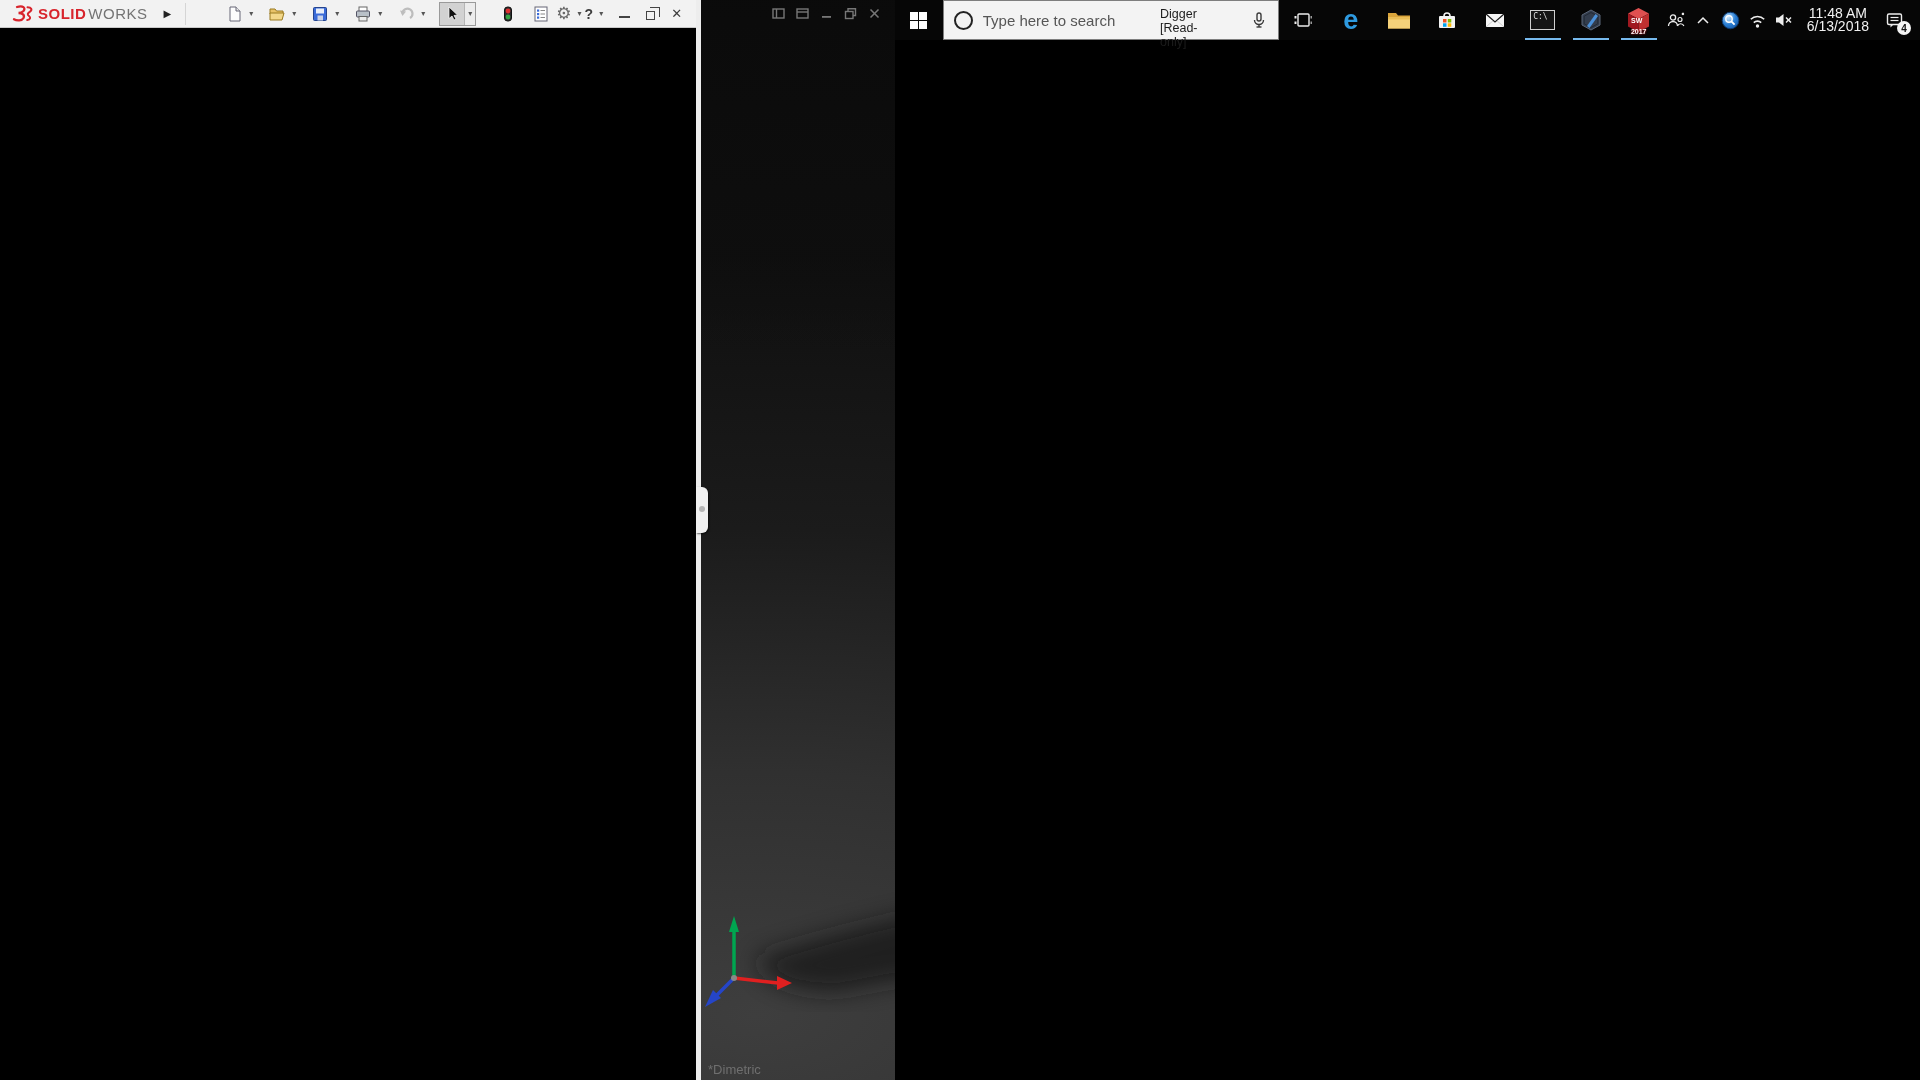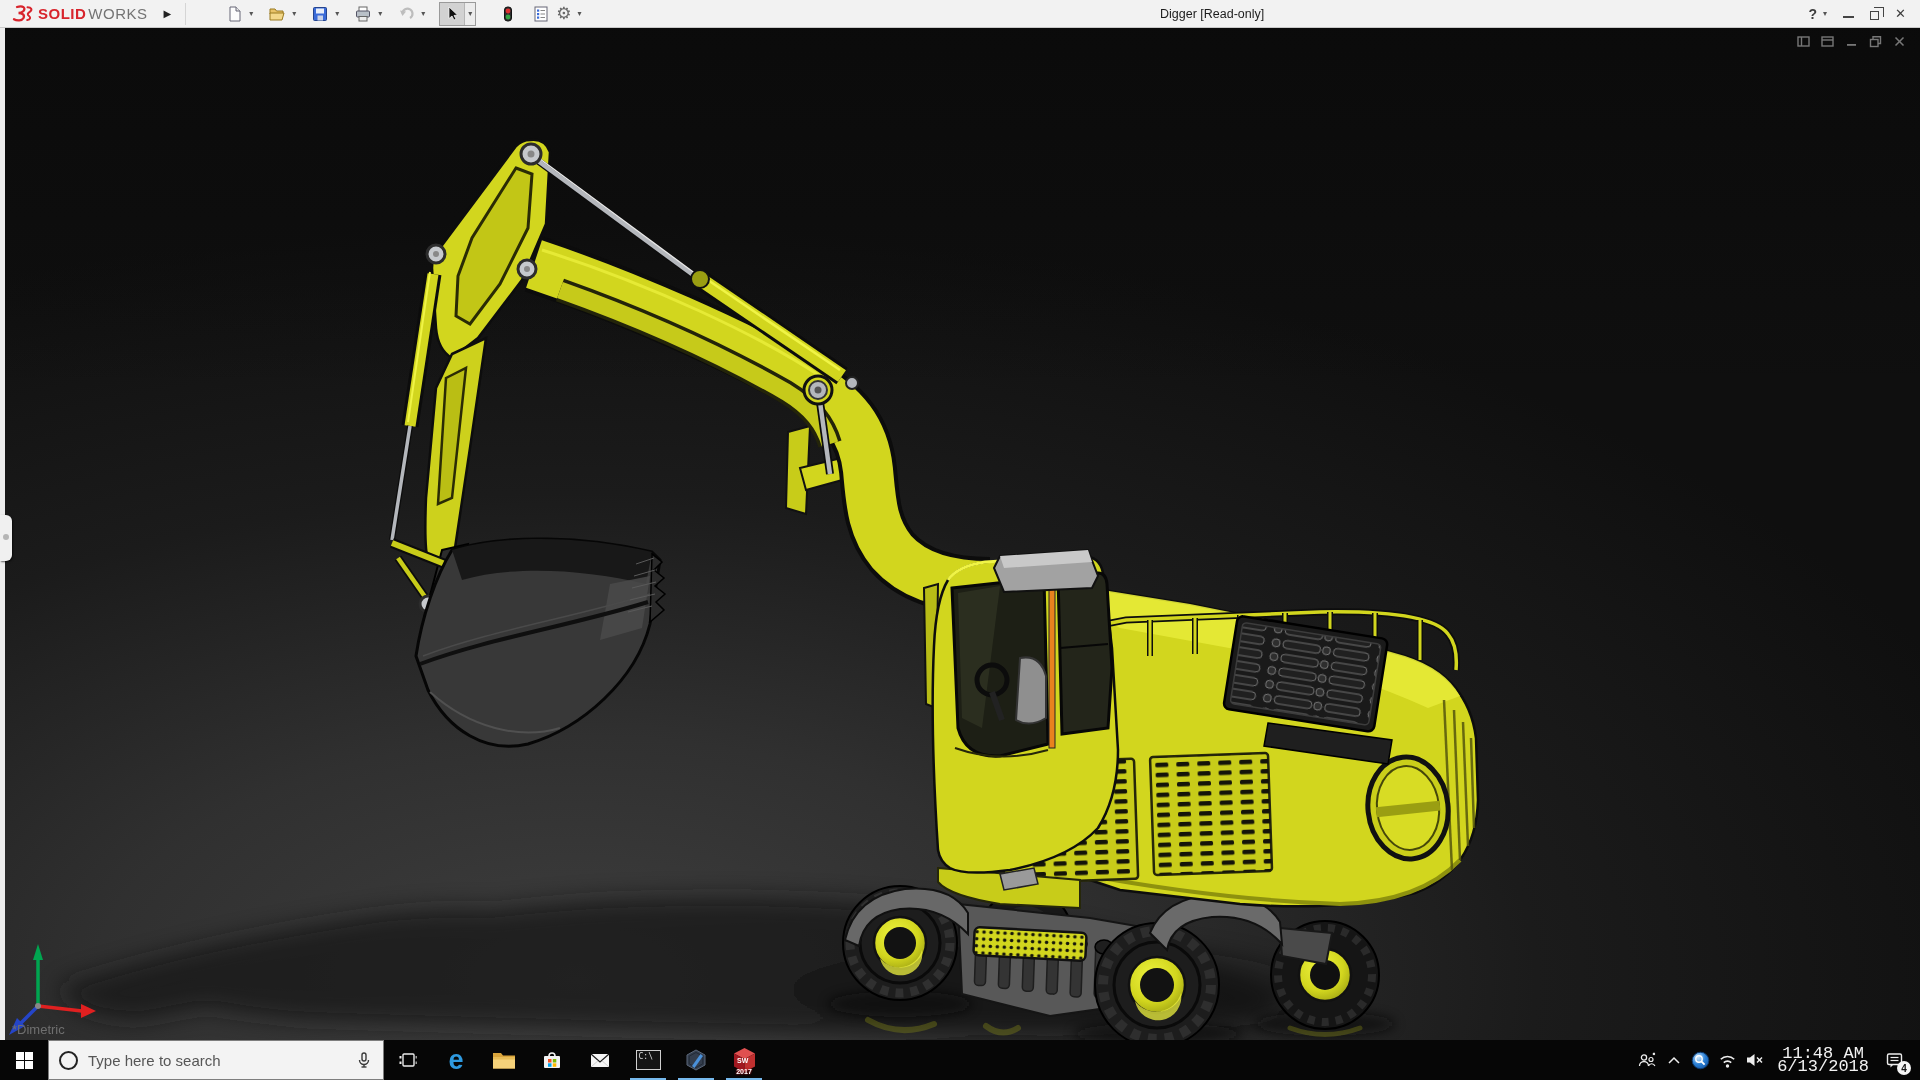--- a/index.html
+++ b/index.html
@@ -1,18 +1,18 @@
 <!DOCTYPE html>
 <html><head>
 <meta charset="utf-8">
 <style>
   * { margin:0; padding:0; box-sizing:border-box; }
   html,body { width:1920px; height:1080px; overflow:hidden; background:#000;
     font-family:"Liberation Sans", sans-serif; }
-  .screen { width:1920px; height:1080px; display:flex; flex-direction:column; }
+  .screen { width:1920px; height:1080px; display:flex; flex-direction:row; }
 
   
   .titlebar { height:28px; background:#f2f2f2; border-bottom:1px solid #c9c9c9;
     display:flex; align-items:center; position:relative; flex:0 0 28px; }
   .brand { display:flex; align-items:center; gap:4px; padding:0 6px 0 10px; height:100%; }
   .brand-solid { color:#d8242c; font-weight:bold; font-size:15px; letter-spacing:.5px; }
   .brand-works { color:#737373; font-weight:normal; font-size:15px; letter-spacing:.5px; margin-left:-2px; }
   .flyout { font-size:10px; color:#222; margin-left:8px; padding:2px 4px; cursor:default; }
   .brand-sep { width:1px; height:22px; background:#d5d5d5; margin-left:4px; }
   .tools { display:flex; align-items:center; margin-left:36px; height:100%; }
@@ -60,21 +60,21 @@
   .tb-app { width:48px; display:flex; align-items:center; justify-content:center; position:relative; }
   .tb-app .underline { position:absolute; bottom:0; left:6px; width:36px; height:2.5px; background:#76b9ed; }
   .edge-e { font-size:27px; font-weight:bold; color:#2e9ae0; line-height:1; }
   .cmd-ic { width:25px; height:20px; background:#151515; border:1px solid #cfcfcf; position:relative; }
   .cmd-ic span { position:absolute; left:2px; top:1px; font-family:"DejaVu Sans Mono", monospace; font-size:8px; color:#ddd; }
   .sw-ic { position:relative; width:27px; height:27px; }
   .sw-ic .yr { position:absolute; bottom:-1px; left:0; right:0; text-align:center; color:#fff; font-size:7px; font-weight:bold;
      text-shadow:0 0 2px #a01820, 0 0 2px #a01820; }
   .tray { margin-left:auto; display:flex; align-items:center; padding-right:8px; }
   .tray-ic { width:27px; display:flex; align-items:center; justify-content:center; height:100%; }
-  .clock { text-align:center; color:#f2f2f2; font-size:17px; line-height:13px; padding:0 9px;font-family:Liberation Mono, monospace; }
+  .clock { text-align:center; color:#f2f2f2; font-size:14px; line-height:13px; padding:0 9px; }
   .ac { position:relative; width:34px; display:flex; align-items:center; justify-content:center; height:100%; }
   .ac-badge { position:absolute; right:1px; bottom:5px; width:14px; height:14px; border-radius:50%;
     background:#f5f5f5; color:#111; font-size:10px; font-weight:bold; display:flex; align-items:center; justify-content:center; }
 </style>
 </head>
 <body>
 
 <div class="screen">
 
   <header class="titlebar">

